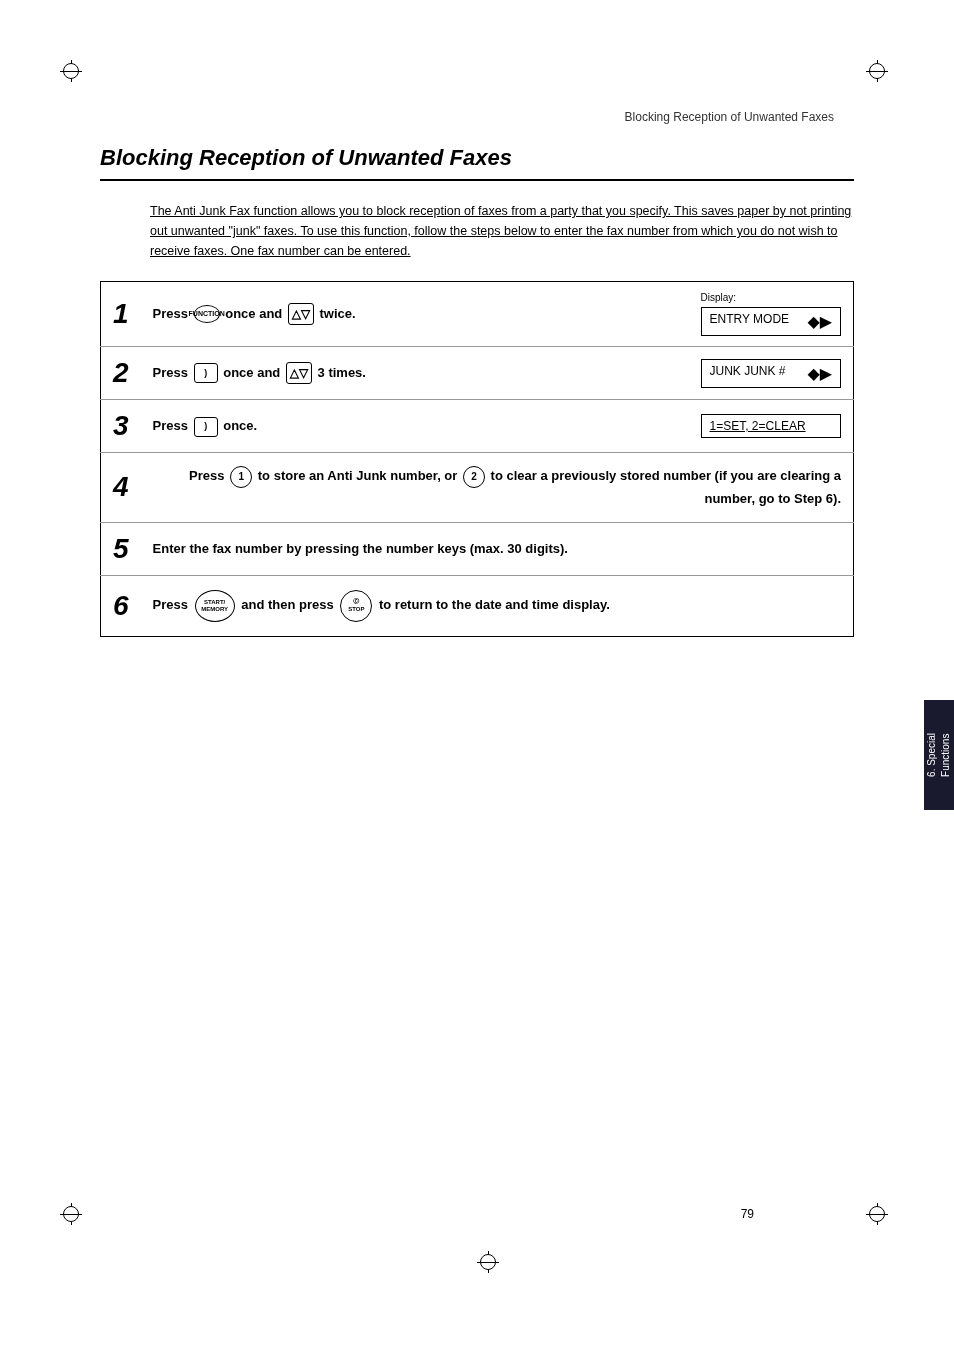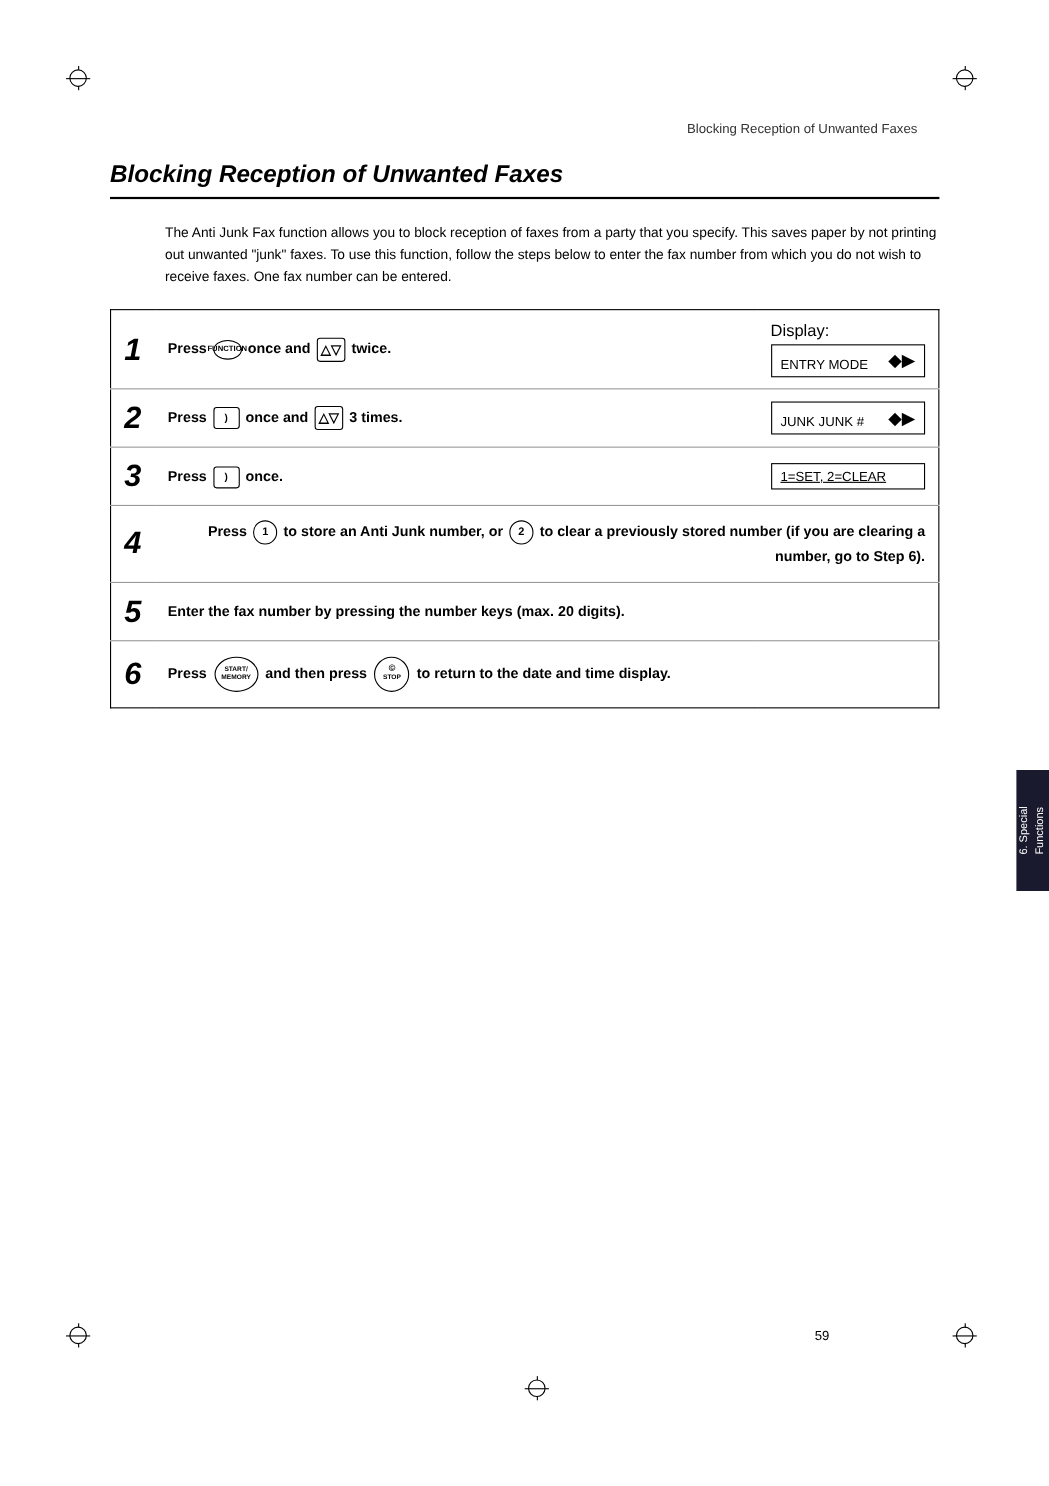--- a/index.html
+++ b/index.html
@@ -90,20 +90,21 @@
       color: #000;
       border-bottom: 2px solid #000;
       padding-bottom: 8px;
     }
 
     .intro-text {
       font-size: 12.5px;
       line-height: 1.6;
       margin-bottom: 20px;
       margin-left: 50px;
+      text-decoration: underline;
     }
 
     
     .steps-table {
       width: 100%;
       border-collapse: collapse;
       border: 1.5px solid #000;
     }
 
     .steps-table td {
@@ -133,32 +134,32 @@
     }
 
     .step-display {
       width: 165px;
       vertical-align: top;
       padding-top: 6px;
       padding-left: 10px;
     }
 
     .display-label {
-      font-size: 15px;
+      font-size: 10px;
       font-weight: normal;
       margin-bottom: 4px;
     }
 
     .display-box {
       border: 1px solid #000;
       background: #fff;
       padding: 4px 8px;
       font-size: 12px;
       display: flex;
-      align-items: flex-end;
+      align-items: flex-start;
       justify-content: space-between;
       min-width: 140px;
     }
 
     .display-arrows {
       font-size: 16px;
       color: #000;
     }
 
     
@@ -379,21 +380,21 @@
         <td class="step-num" style="padding-top:10px;">4</td>
         <td class="step-content" colspan="2" style="padding: 12px; text-align: right;">
           Press <span class="btn-circle">1</span> to store an Anti Junk number, or
           <span class="btn-circle">2</span> to clear a previously stored number (if you are clearing a number, go to Step 6).
         </td>
       </tr>
 
       <tr>
         <td class="step-num">5</td>
         <td class="step-content" colspan="2" style="padding: 12px;">
-          Enter the fax number by pressing the number keys (max. 20 digits).
+          Enter the fax number by pressing the number keys (max. 30 digits).
         </td>
       </tr>
 
       <tr>
         <td class="step-num">6</td>
         <td class="step-content" colspan="2" style="padding: 14px 12px; vertical-align: middle;">
           Press
           <span class="btn-start">
             <span style="font-size:6px; font-weight:bold; line-height:1.1;">START/<br>MEMORY</span>
           </span>
@@ -409,13 +410,13 @@
   </table>
 
 </div>
 
 <div class="sidebar-tab">
   <div class="sidebar-tab-text">
     6. Special<br>Functions
   </div>
 </div>
 
-<div class="page-number">59</div>
+<div class="page-number">79</div>
 
 </body></html>

